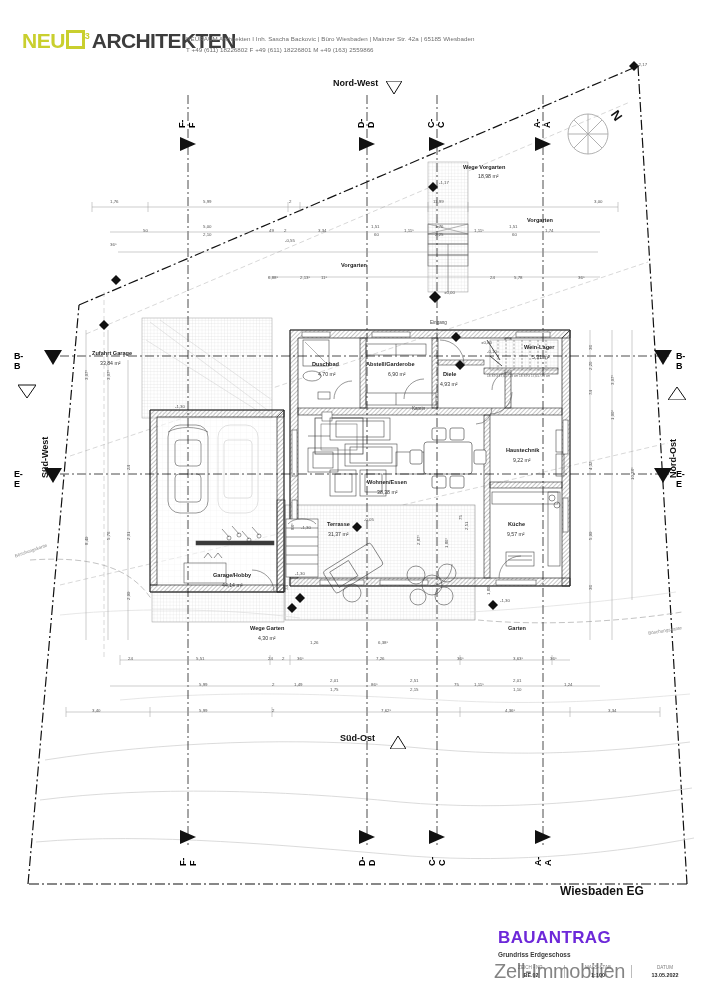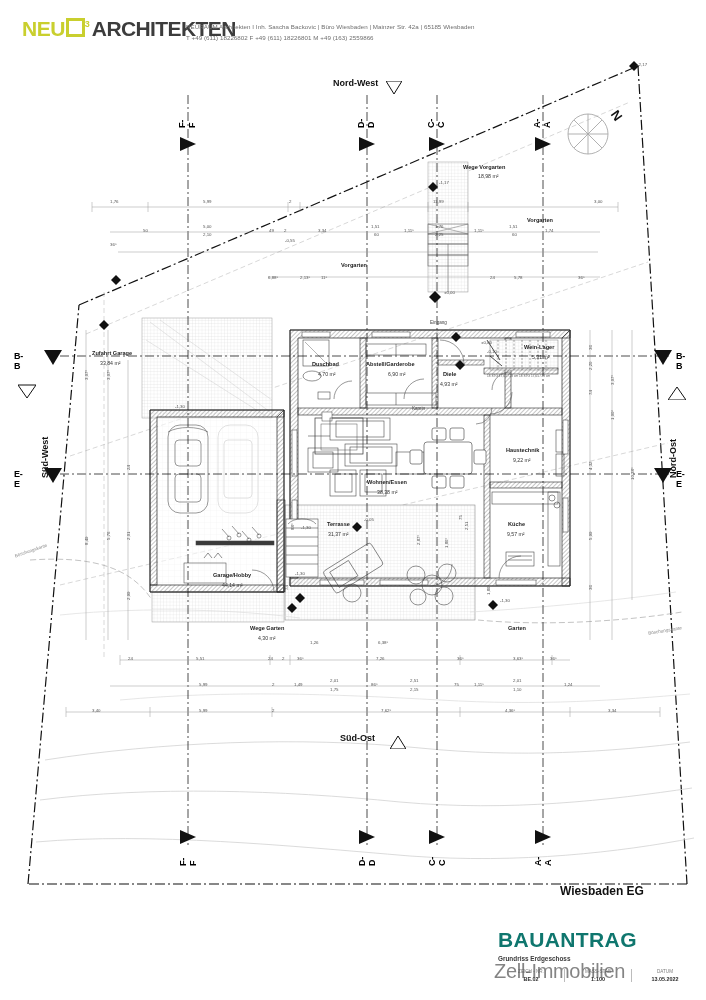--- a/index.html
+++ b/index.html
@@ -1,41 +1,41 @@
 <!DOCTYPE html>
 <html><head>
 <meta charset="utf-8">
 <style>
   html,body{margin:0;padding:0;background:#ffffff;}
   body{width:706px;height:1000px;position:relative;overflow:hidden;
        font-family:"Liberation Sans","DejaVu Sans",sans-serif;color:#1a1a1a;}
   .abs{position:absolute;}
 
   
-  #header{position:absolute;left:0;top:0;width:706px;height:60px;}
+  #header{position:absolute;left:0;top:12px;width:706px;height:60px;}
   #logo{position:absolute;left:22px;top:18px;display:flex;align-items:flex-end;}
   #logo .neu{font-weight:bold;font-size:21px;letter-spacing:-0.5px;color:#c9cf2e;line-height:19px;}
   #logo .sq{width:13px;height:13px;border:3px solid #c9cf2e;margin:0 2px 1px 1px;display:inline-block;}
   #logo .sup{font-size:9px;color:#c9cf2e;font-weight:bold;position:relative;top:-9px;left:-2px;}
   #logo .arch{font-weight:bold;font-size:21px;letter-spacing:-0.6px;color:#3c3c3c;line-height:19px;}
   #addr{position:absolute;left:186px;top:22px;font-size:6.2px;color:#6e6e6e;line-height:10.5px;letter-spacing:0.05px;}
 
   .txt{position:absolute;white-space:nowrap;}
   .lbl-room{font-size:5.6px;font-weight:bold;color:#232323;text-align:center;}
   .lbl-area{font-size:5.2px;color:#333;text-align:center;}
   .lbl-small{font-size:4.6px;color:#444;}
   .lbl-dim{font-size:4.4px;color:#555;}
   .lbl-sec{font-size:9px;font-weight:bold;color:#000;letter-spacing:-0.3px;}
   .lbl-orient{font-size:9px;font-weight:bold;color:#111;}
   .lbl-dashlabel{font-size:4.6px;color:#8a8a8a;}
   .rot90{transform:rotate(-90deg);transform-origin:left top;}
 
   
   #titleblock{position:absolute;left:498px;top:928px;width:200px;}
-  #tb-main{font-size:21px;font-weight:bold;color:#0f766e;letter-spacing:0.4px;}
+  #tb-main{font-size:17px;font-weight:bold;color:#6d28d9;letter-spacing:0.4px;}
   #tb-sub{font-size:6.4px;font-weight:bold;color:#3a3a3a;margin-top:3px;}
   #tb-cols{display:flex;margin-top:7px;font-size:4.6px;color:#7d7d7d;text-align:center;}
   #tb-cols > div{flex:1;border-left:0.6px solid #bcbcbc;padding:0 2px;}
   #tb-cols > div:first-child{border-left:none;}
   #tb-cols .v{font-size:5.4px;font-weight:bold;color:#2a2a2a;margin-top:2px;}
   #watermark{position:absolute;left:494px;top:960px;font-size:20px;color:#555;opacity:.72;
              font-family:"Liberation Sans",sans-serif;letter-spacing:-0.3px;}
   #gr-eg{position:absolute;left:560px;top:884px;font-size:12px;font-weight:bold;color:#111;}
 
   

